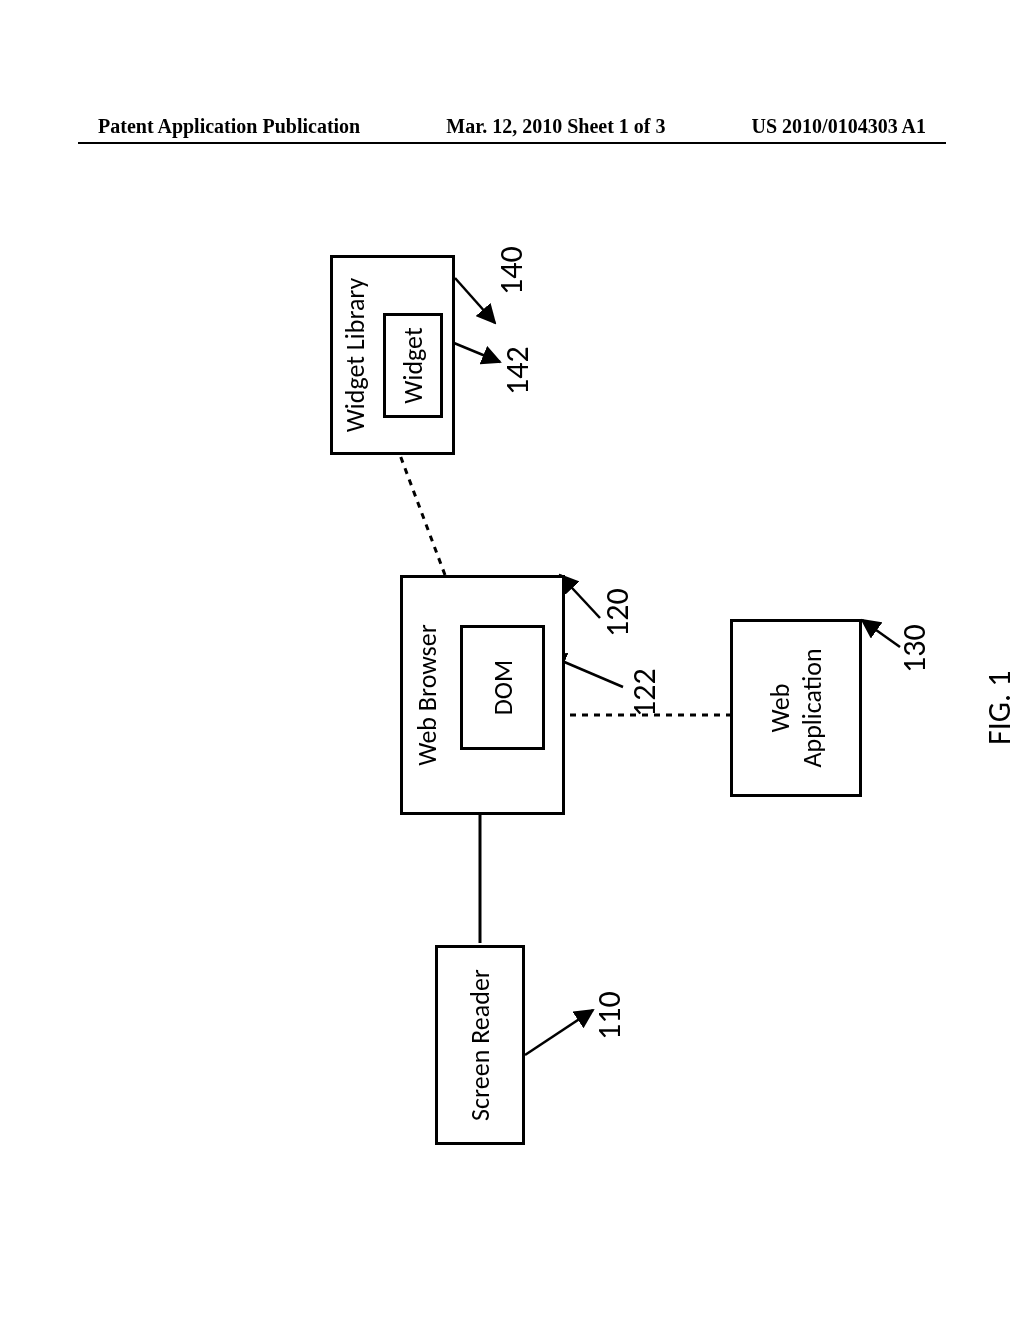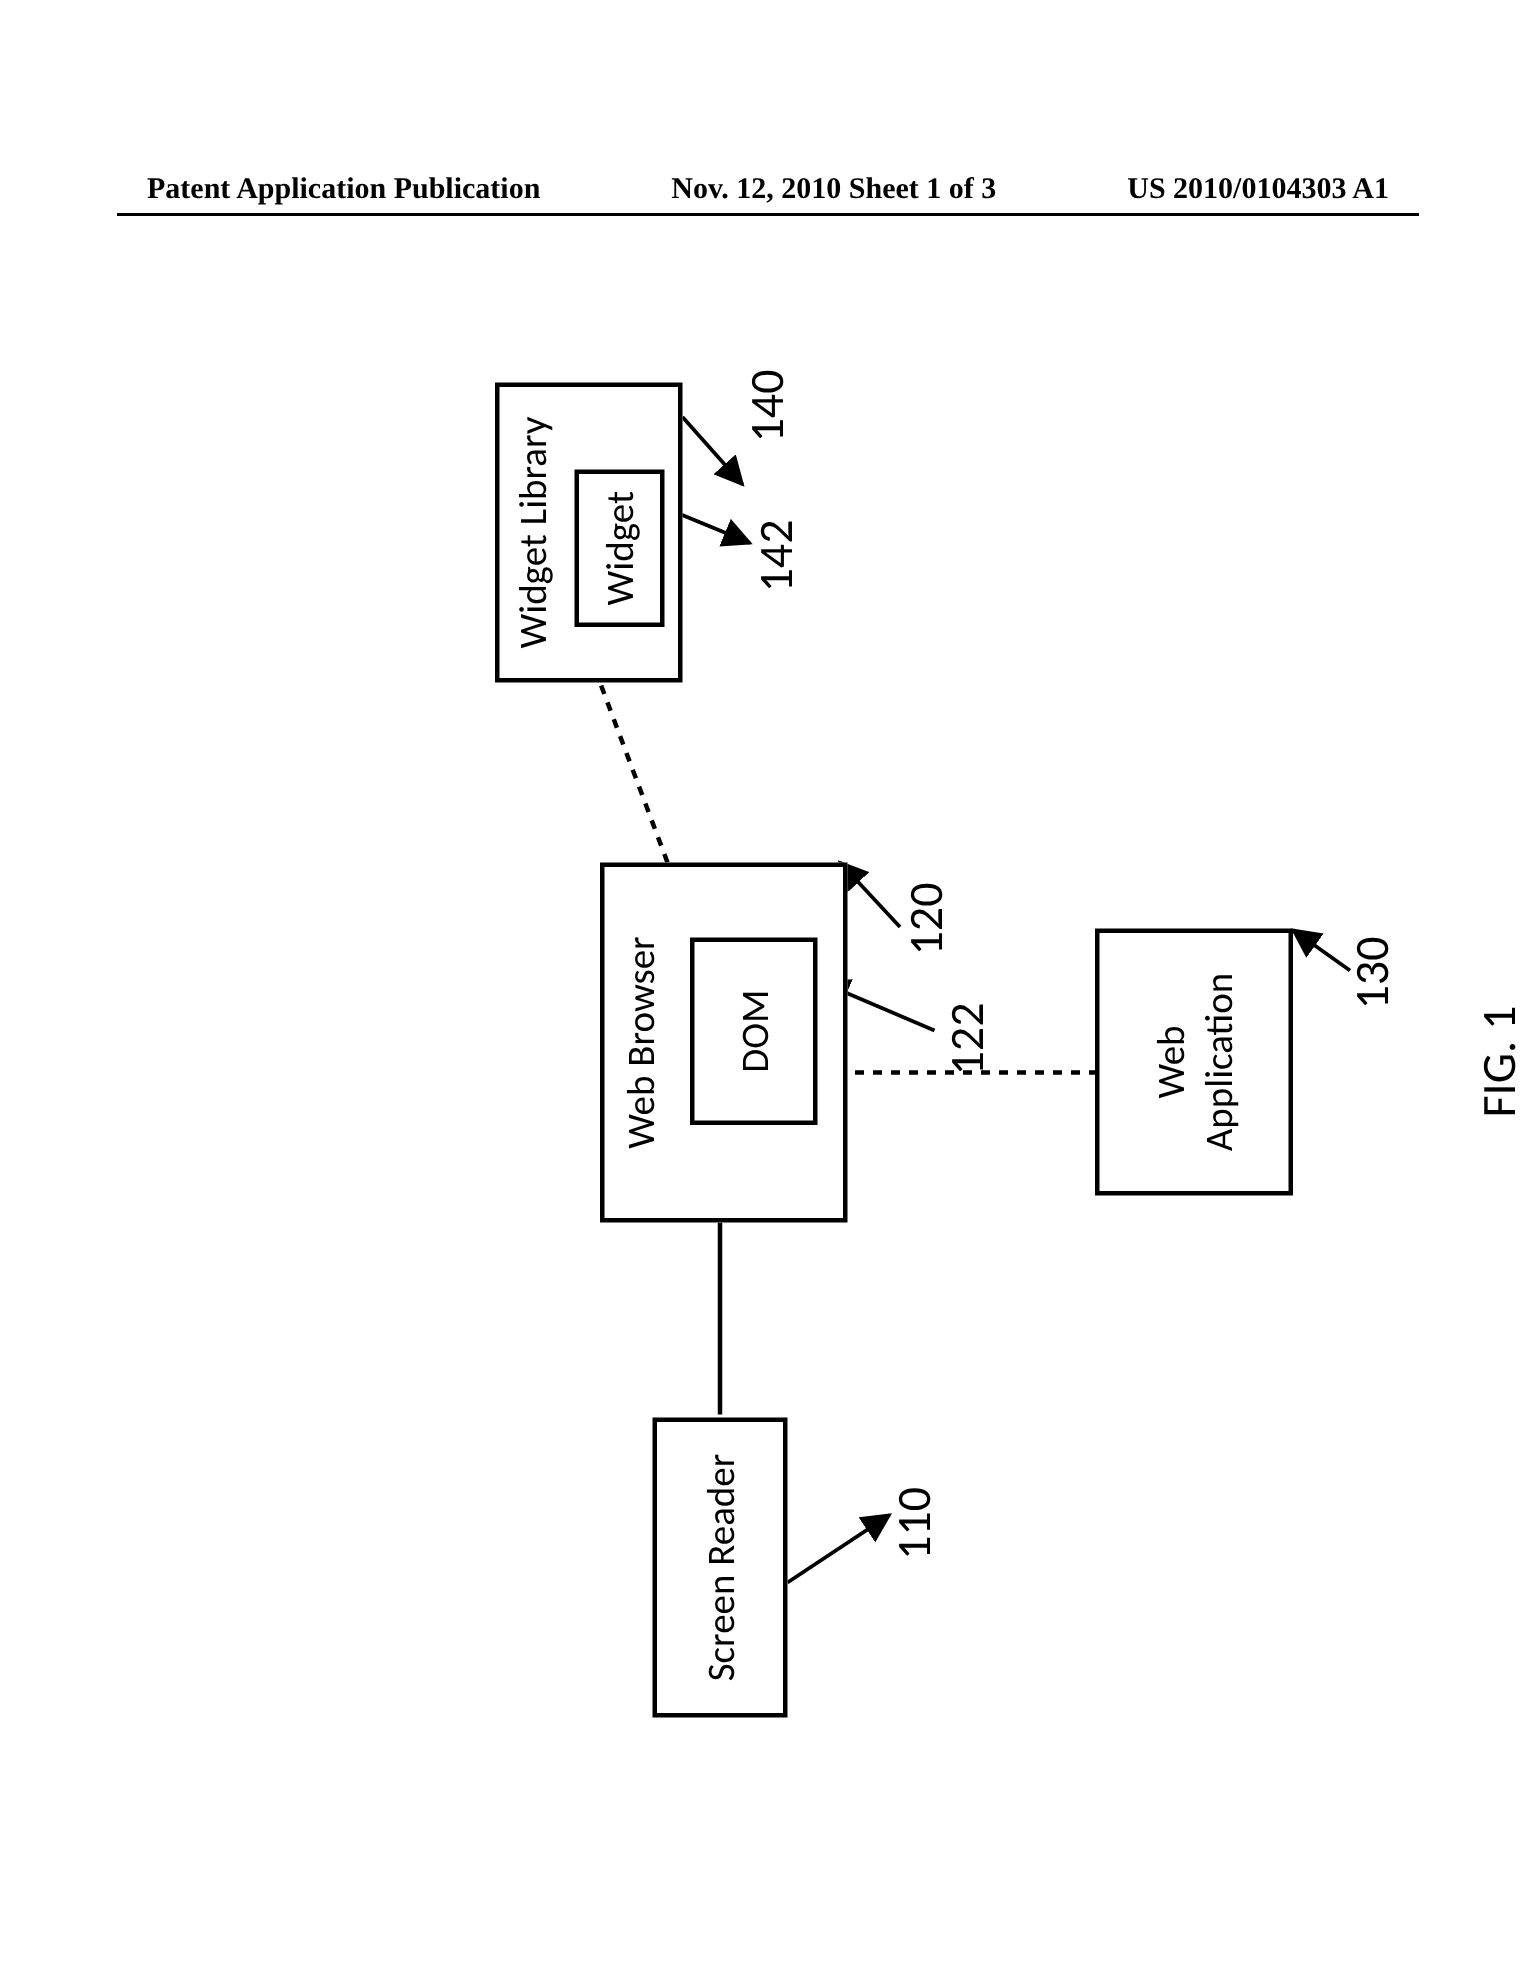--- a/index.html
+++ b/index.html
@@ -80,21 +80,21 @@
     overflow: visible;
   }
 </style>
 </head>
 <body>
 
 <div class="page">
 
   <div class="header">
     <span>Patent Application Publication</span>
-    <span>Nov. 12, 2010  Sheet 1 of 3</span>
+    <span>Mar. 12, 2010  Sheet 1 of 3</span>
     <span>US 2010/0104303 A1</span>
   </div>
   <div class="header-rule"></div>
 
   <div class="diagram">
 
     <svg class="lines" viewBox="0 0 790 1030">
       <defs>
         <marker id="arrow" viewBox="0 0 10 10" refX="9" refY="5" markerWidth="8" markerHeight="8" orient="auto-start-reverse">
           <path d="M 0 0 L 10 5 L 0 10 z" fill="#000"></path>

